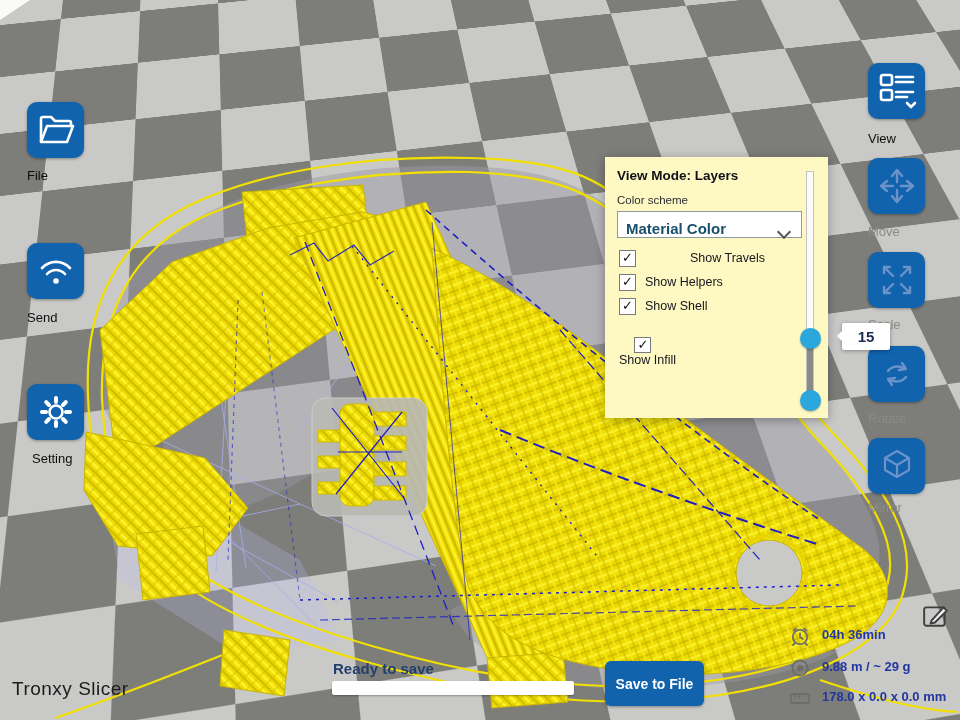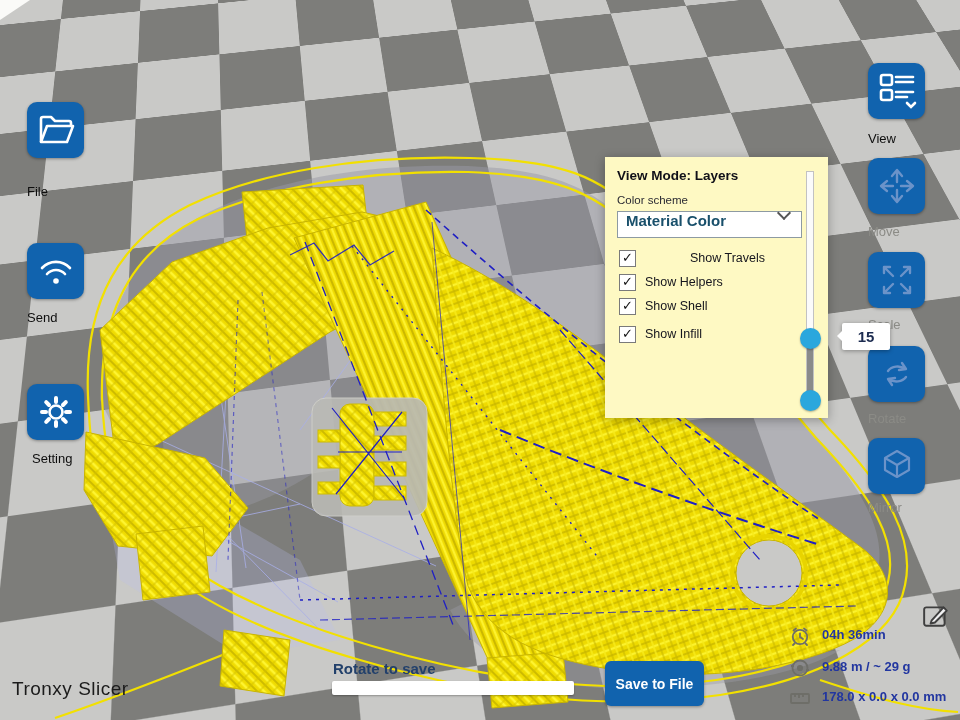--- a/index.html
+++ b/index.html
@@ -21,21 +21,21 @@
             box-shadow:0 1px 3px rgba(0,0,0,.35);cursor:pointer;}
   .tool-label{position:absolute;width:57px;text-align:left;font-size:13px;font-weight:normal;
               color:#0e0e0e;z-index:20;}
   .tool-label.disabled{color:#8b8b86;}
   
   #view-panel{left:605px;top:157px;width:223px;height:261px;background:#fef9c3;z-index:22;
               box-shadow:0 2px 10px rgba(0,0,0,.3);}
   .vp-title{position:absolute;left:12px;top:11px;font-size:13.5px;font-weight:bold;color:#101018;}
   .vp-sub{position:absolute;left:12px;top:37px;font-size:11.5px;color:#2b2b33;}
   .vp-select{position:absolute;left:12px;top:54px;width:183px;height:25px;background:#fff;
-             border:1px solid #8d9aa2;display:flex;align-items:flex-start;cursor:pointer;}
+             border:1px solid #8d9aa2;display:flex;align-items:flex-end;cursor:pointer;}
   .vp-select-text{font-size:15px;font-weight:600;color:#19506b;padding-left:8px;flex:1;}
   .chev{width:8px;height:8px;border-right:2px solid #555;border-bottom:2px solid #555;
         transform:rotate(45deg);margin-right:12px;margin-top:-4px;}
   .vp-row{position:absolute;left:14px;height:18px;display:flex;align-items:center;}
   .cb{width:15px;height:15px;background:#fff;border:1px solid #7a7a7a;margin-right:9px;
       font-size:13px;line-height:14px;text-align:center;color:#111;cursor:pointer;}
   .cb.checked::after{content:"\2713";}
   .cb-label{font-size:12.5px;color:#15151d;}
   
   .slider-track{position:absolute;left:806px;top:171px;width:6px;height:236px;background:#fbfbfb;
@@ -167,21 +167,21 @@
   </svg>
 
   <div class="tool-btn" style="left:27px;top:102px;">
     <svg width="56" height="56" viewBox="0 0 56 56">
       <g fill="none" stroke="#fff" stroke-width="2.6" stroke-linejoin="round">
         <path d="M13,40 V17 a2,2 0 0 1 2,-2 h8 l4,4 h14 a2,2 0 0 1 2,2 v4"></path>
         <path d="M13,40 l6,-16 h26 l-6,16 z"></path>
       </g>
     </svg>
   </div>
-  <div class="tool-label" style="left:27px;top:168px;margin-top:16px;">File</div>
+  <div class="tool-label" style="left:27px;top:168px;">File</div>
 
   <div class="tool-btn" style="left:27px;top:243px;">
     <svg width="56" height="56" viewBox="0 0 56 56">
       <g fill="none" stroke="#fff" stroke-width="2.6" stroke-linecap="round">
         <path d="M14,25 a19,19 0 0 1 28,0"></path>
         <path d="M19,31 a12,12 0 0 1 18,0"></path>
       </g>
       <circle cx="28" cy="38" r="2.8" fill="#fff"></circle>
     </svg>
   </div>
@@ -276,36 +276,36 @@
       <span class="cb-label">Show Travels</span>
     </div>
     <div class="vp-row" style="top:116px;">
       <div class="cb checked"></div>
       <span class="cb-label">Show Helpers</span>
     </div>
     <div class="vp-row" style="top:140px;">
       <div class="cb checked"></div>
       <span class="cb-label">Show Shell</span>
     </div>
-    <div class="vp-row" style="top:168px;">
+    <div class="vp-row" style="top:180px;flex-direction:column;">
       <div class="cb checked"></div>
       <span class="cb-label">Show Infill</span>
     </div>
   </div>
 
   <div class="slider-track"></div>
   <div class="slider-range"></div>
   <div class="slider-handle" style="left:800px;top:328px;"></div>
   <div class="slider-handle" style="left:800px;top:390px;"></div>
   <div class="layer-tip">
     <span class="tip-wedge"></span>
     <span>15</span>
   </div>
 
-  <div class="status-text">Rotate to save</div>
+  <div class="status-text">Ready to save</div>
   <div class="progress">
     <div class="progress-fill"></div>
   </div>
   <div class="save-btn">
     <span>Save to File</span>
   </div>
 
   <div class="edit-btn">
     <svg width="28" height="28" viewBox="0 0 26 26">
       <g fill="none" stroke="#3f3f3f" stroke-width="1.8" stroke-linejoin="round">

